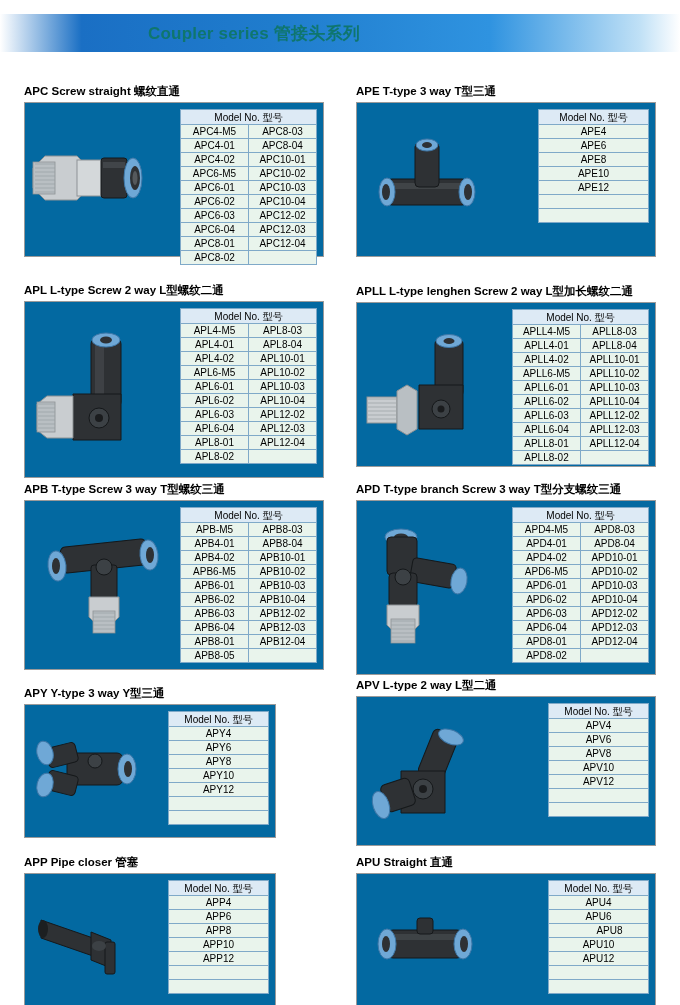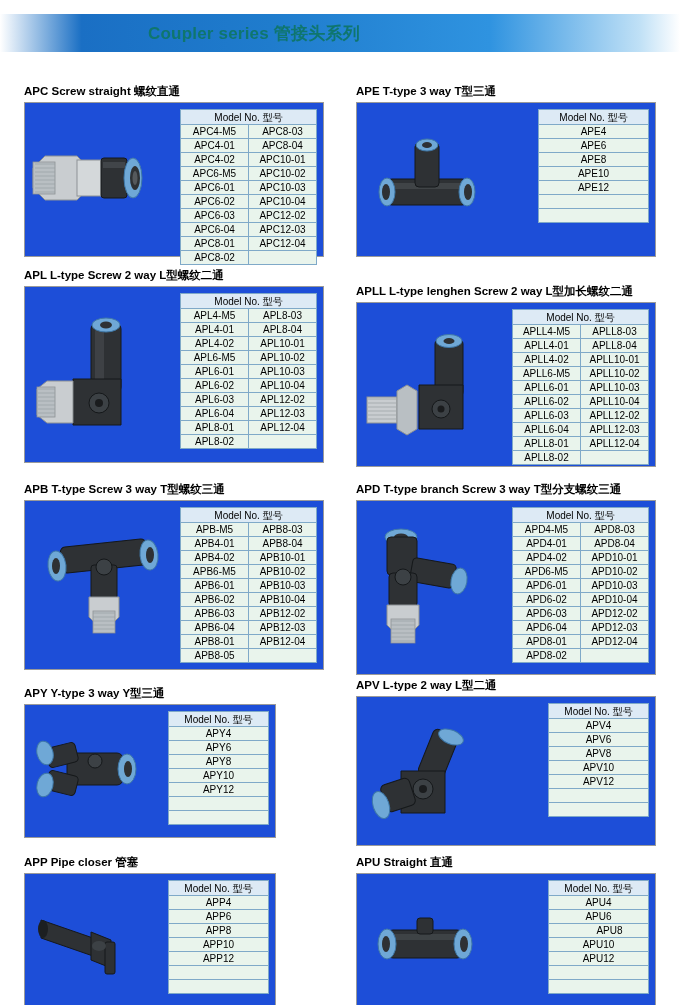--- a/index.html
+++ b/index.html
@@ -34,21 +34,21 @@
   .section { position: absolute; }
   .sec-title {
     font-size: 11.5px;
     font-weight: bold;
     color: #000;
     white-space: nowrap;
     margin-bottom: 3px;
   }
   .sec-body {
     border: 1px solid #9a9a9a;
-    background: #1d4ed8;
+    background: #0369a1;
     position: relative;
     display: flex;
     align-items: flex-start;
   }
   .fig {
     position: relative;
     flex: none;
   }
 
   
@@ -209,21 +209,21 @@
             </tr>
             <tr>
               <td class="empty" style="min-width: 100px;"></td>
             </tr>
           </tbody>
       </table>
     </div>
   </div>
 </div>
 
-<div class="section" style="left:24px; top:268px; width:276px;">
+<div class="section" style="left:24px; top:283px; width:276px;">
   <div class="sec-title">APL  L-type Screw 2 way  L型螺纹二通</div>
   <div class="sec-body" style="width:300px; height:177px;">
     <div class="fig" style="width:150px;height:177px;">
       <svg width="150" height="177" viewBox="0 0 150 177">
         <g transform="translate(8,30)">
 
           <rect x="58" y="6" width="30" height="70" rx="6" fill="#2e3134" stroke="#15181a" stroke-width="1"></rect>
           <rect x="62" y="12" width="9" height="50" fill="#4d5255" opacity="0.5"></rect>
           <ellipse cx="73" cy="8" rx="14" ry="7" fill="#6fa8d6" stroke="#3f78a8" stroke-width="1"></ellipse>
           <ellipse cx="73" cy="8" rx="6" ry="3.5" fill="#2e3134"></ellipse>

